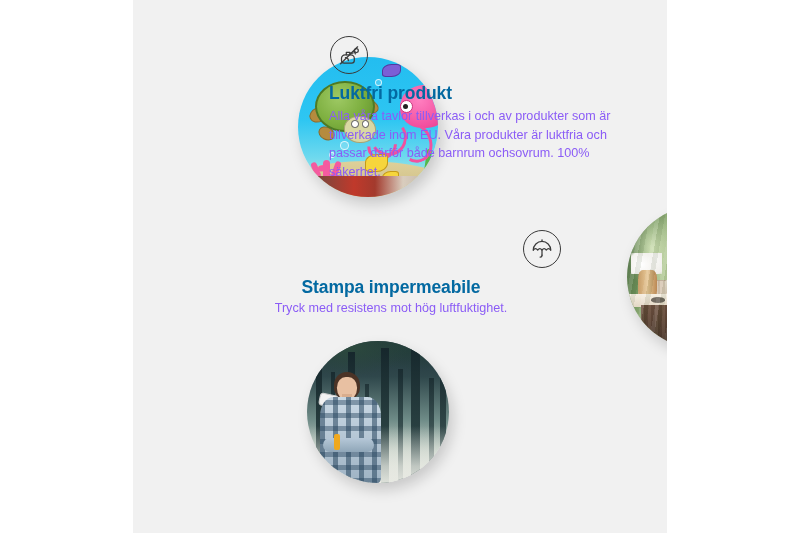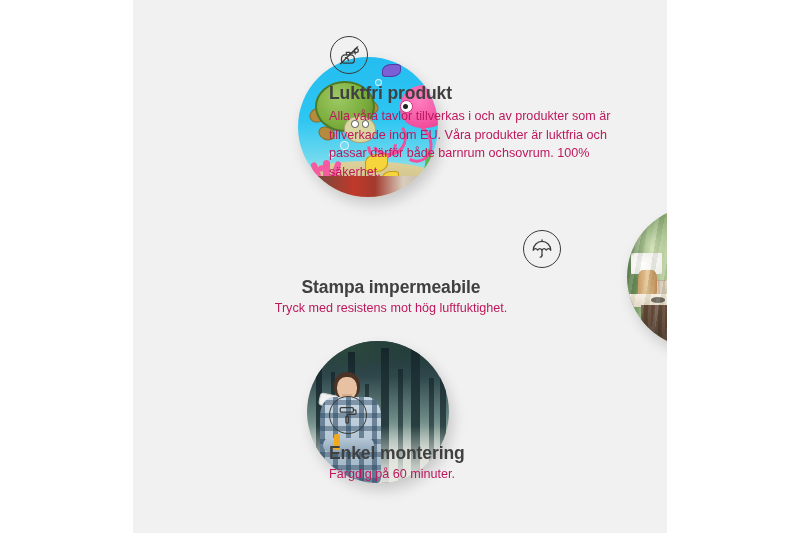--- a/index.html
+++ b/index.html
@@ -46,29 +46,29 @@
     align-items: center;
     justify-content: center;
     box-sizing: border-box;
   }
 
   .icon-wrap svg { display: block; }
 
   .feature-title {
     font-size: 17.5px;
     font-weight: bold;
-    color: #404040;
+    color: #0369a1;
     margin: 9px 0 4px 0;
     letter-spacing: -0.1px;
     line-height: 1.15;
   }
 
   .feature-body {
     font-size: 12.6px;
-    color: #be185d;
+    color: #8b5cf6;
     line-height: 1.48;
     margin: 0;
   }
 
   
   .feature-1 {
     left: 196px;
     top: 36px;
     width: 300px;
     text-align: left;
@@ -437,26 +437,15 @@
           <div class="p-face"></div>
           <div class="p-smile"></div>
           <div class="p-neck"></div>
           <div class="p-body"></div>
           <div class="p-arm"></div>
           <div class="p-roller-grip"></div>
         </div>
       </div>
     </div>
 
-    <div class="feature feature-3">
-      <div class="icon-wrap">
-        <svg width="24" height="24" viewBox="0 0 24 24" fill="none" stroke="#3a3a3a" stroke-width="1.25" stroke-linecap="round" stroke-linejoin="round">
-          <rect x="4.2" y="4.6" width="13.2" height="4.6" rx="1.3"></rect>
-          <path d="M17.4 6.9h1.6c.6 0 1 .4 1 1v2.4c0 .6-.4 1-1 1h-6.6c-.6 0-1 .4-1 1v1.1"></path>
-          <rect x="9.9" y="13.4" width="2.6" height="6.6" rx=".7"></rect>
-        </svg>
-      </div>
-      <div class="feature-title">Enkel montering</div>
-      <p class="feature-body">Färgdig på 60 minuter.</p>
-    </div>
 
   </div>
 </div>
 
 </body></html>

